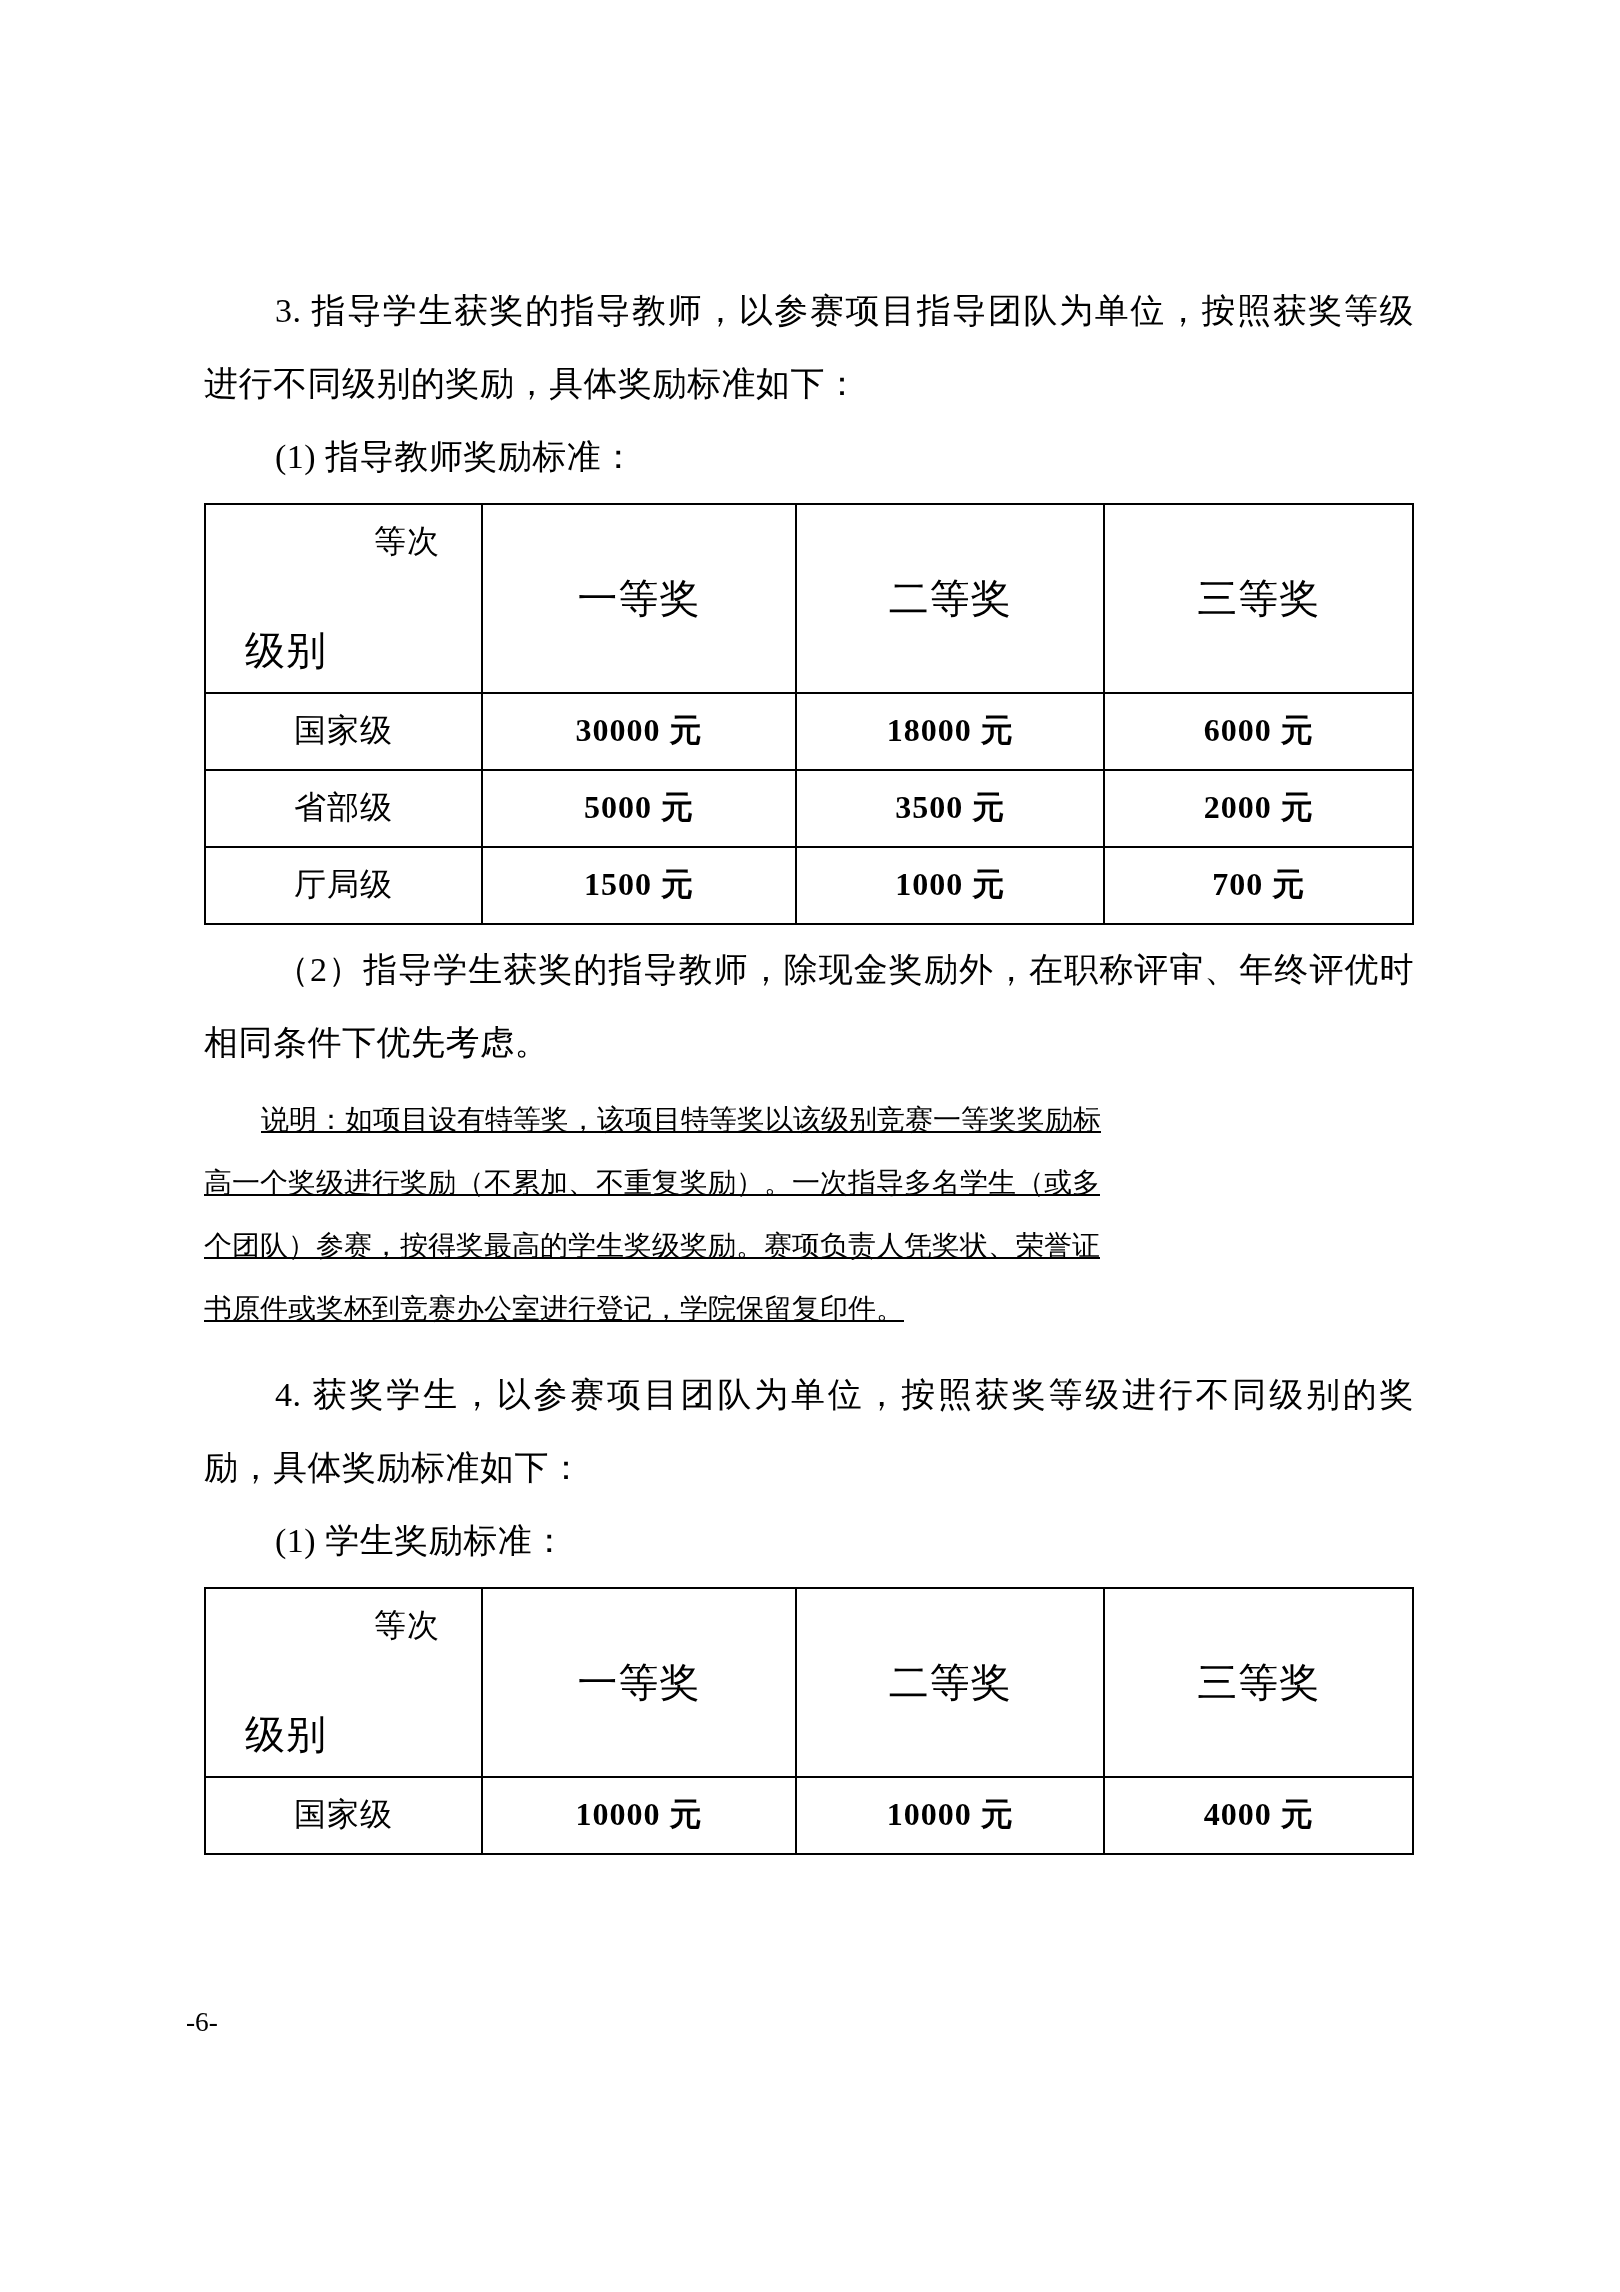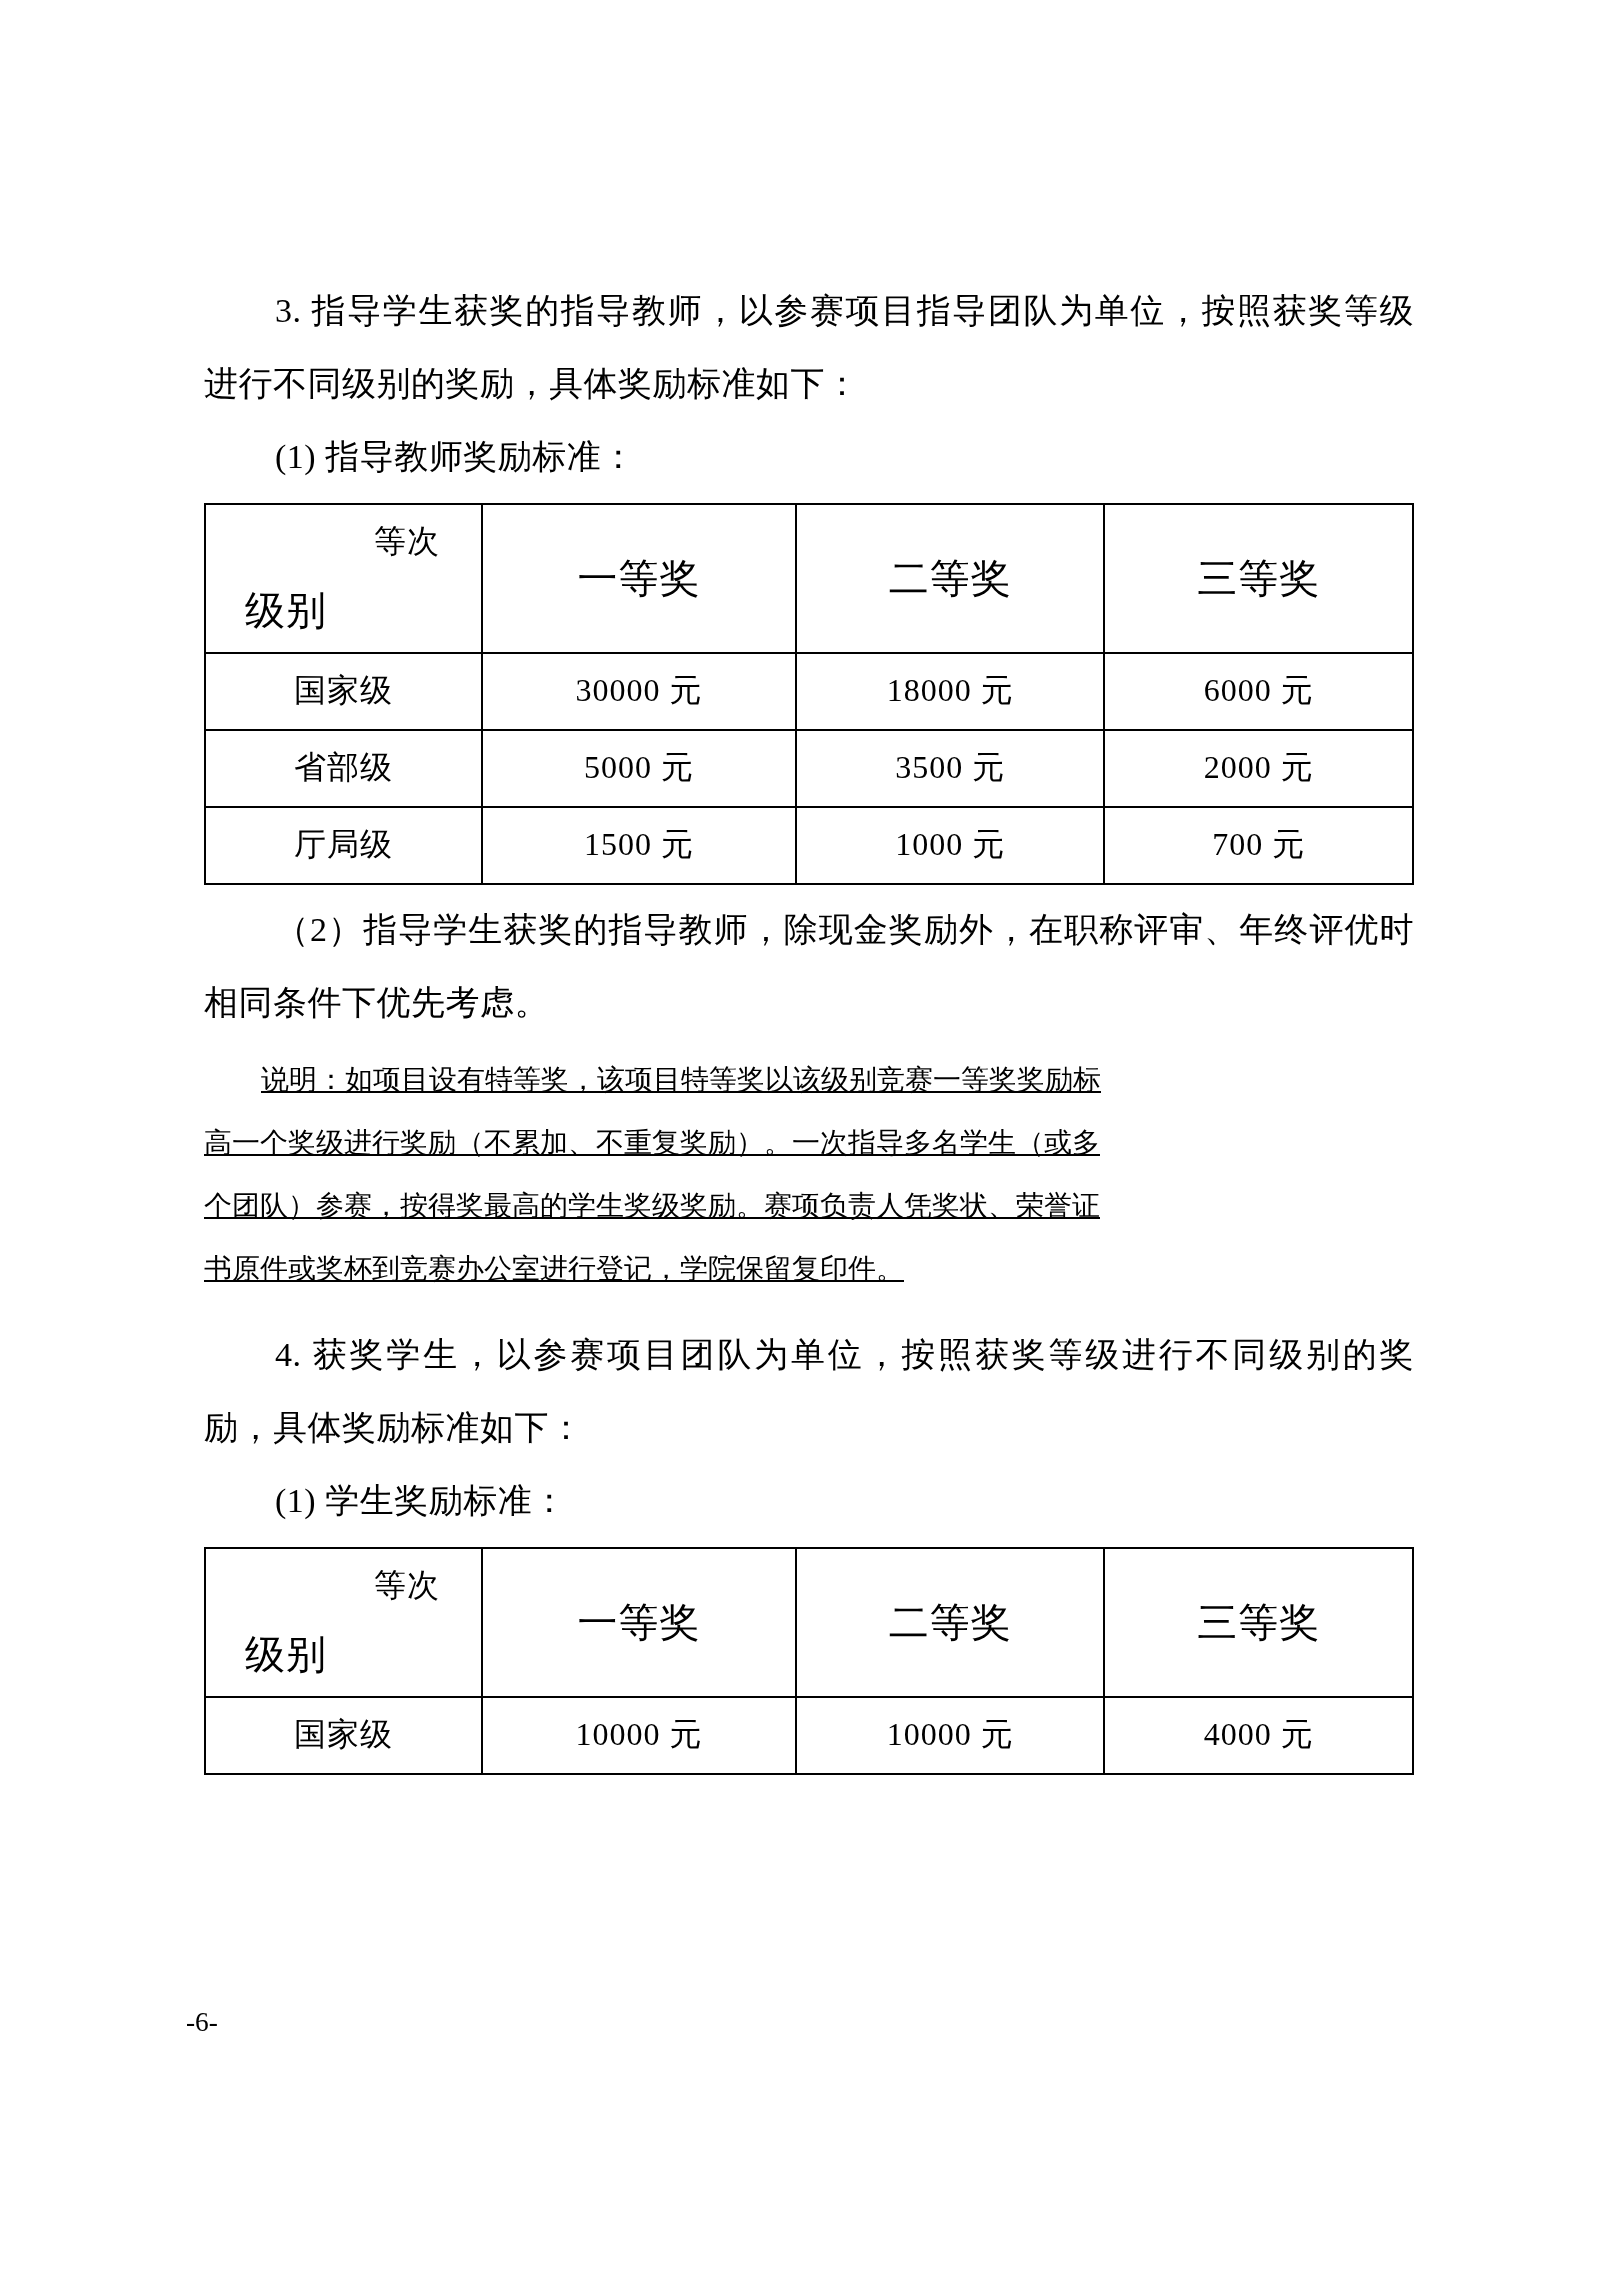--- a/index.html
+++ b/index.html
@@ -57,40 +57,41 @@
     letter-spacing: 1px;
   }
   table.awards td.hdr-corner {
     position: relative;
     height: 147px;
     padding: 0;
   }
   .corner-inner {
     position: relative;
     width: 100%;
-    height: 147px;
+    height: 187px;
   }
   .corner-top {
     position: absolute;
     right: 41px;
     top: 15.7px;
     font-size: 32px;
   }
   .corner-bottom {
     position: absolute;
     left: 39px;
     bottom: 13.7px;
     font-size: 40px;
   }
   table.awards td.col-head {
     font-size: 40px;
   }
   .num {
     font-family: "Liberation Serif", "DejaVu Serif", serif;
     letter-spacing: 1px;
+    font-weight: bold;
   }
   .note {
     font-size: 28px;
     line-height: 63px;
     text-align: justify;
     margin: 0;
     text-decoration: underline;
   }
   .note.first { text-indent: 57px; }
   .footer-pageno {

